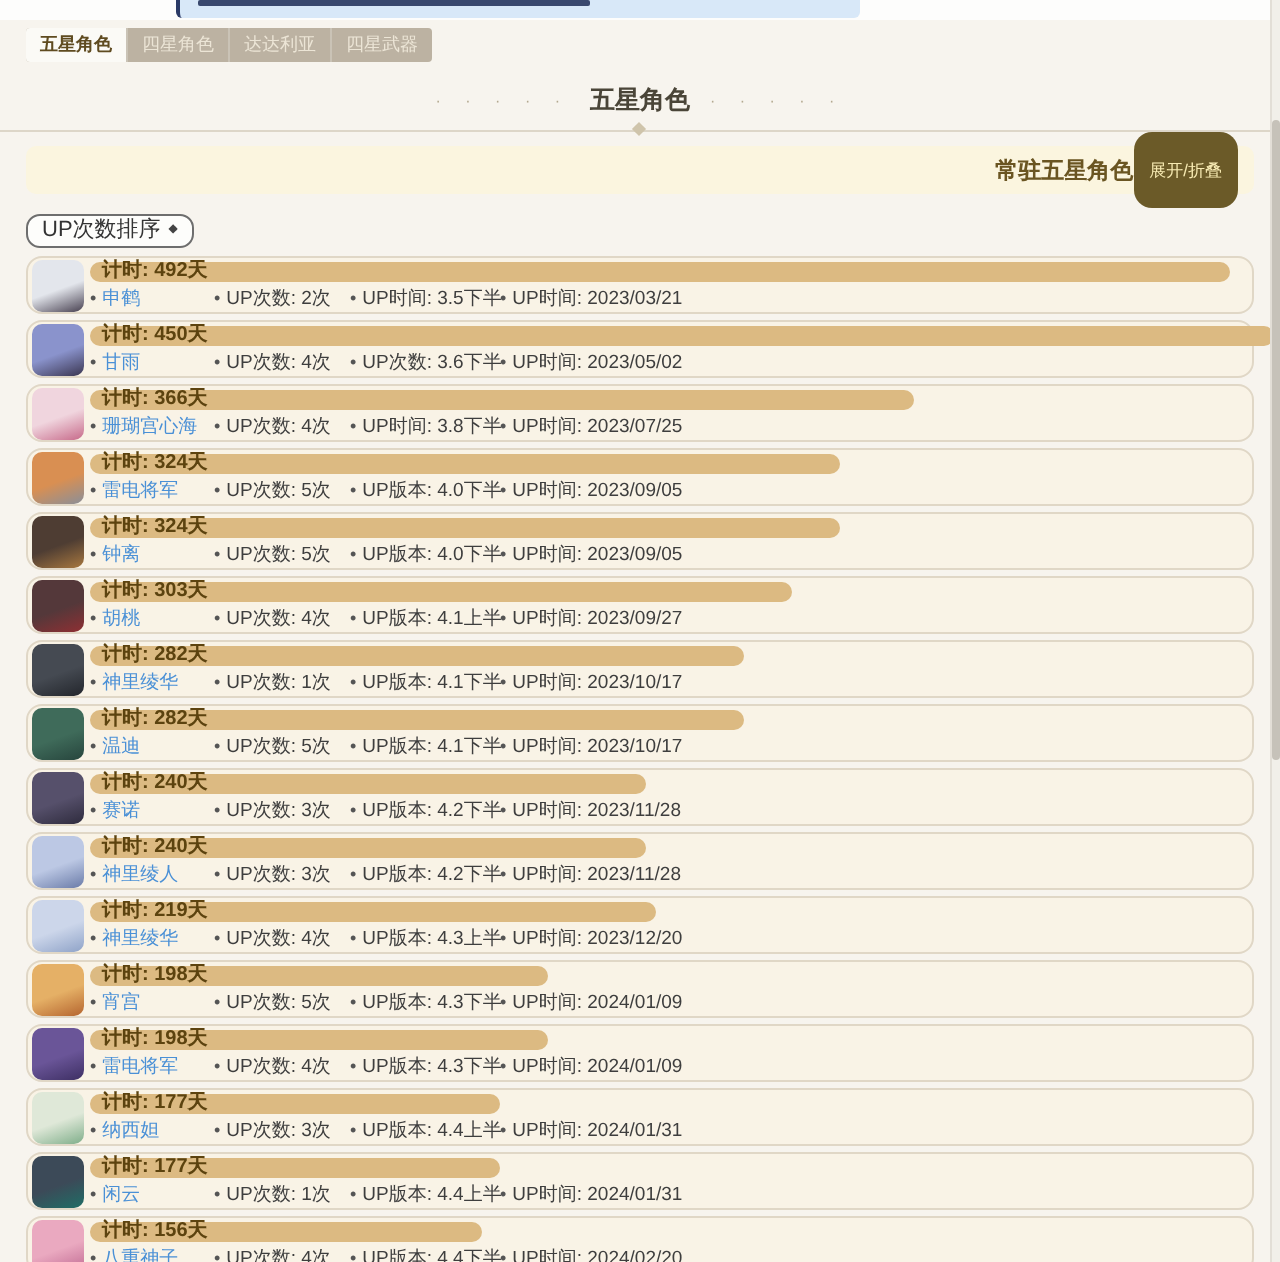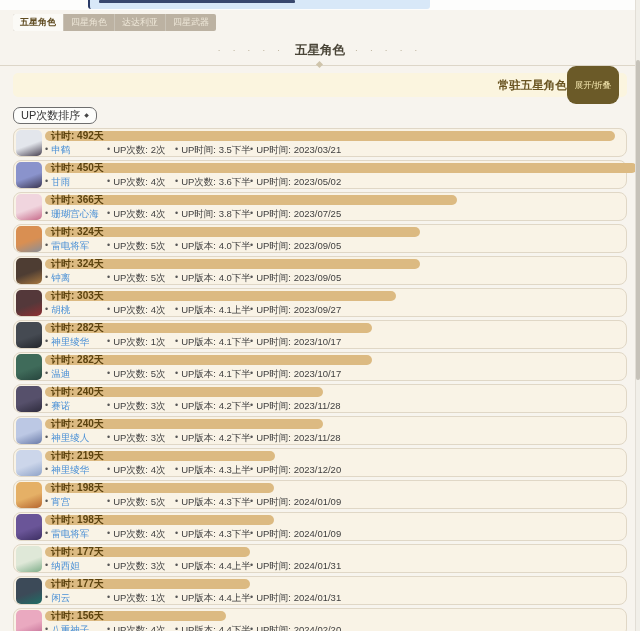--- a/index.html
+++ b/index.html
@@ -408,21 +408,21 @@
             <i class="b">•</i>
             <span class="t">UP时间: 2023/11/28</span>
           </span>
       </div>
     </div>
   </div>
 
   <div class="card">
     <div class="avatar" style="background: linear-gradient(160deg, rgb(204, 214, 234) 55%, rgb(143, 163, 200));"></div>
     <div class="content">
-      <div class="bar" style="width: 230px;">
+      <div class="bar" style="width: 283px;">
         <span class="bar-label">计时: 219天</span>
       </div>
       <div class="details">
         <span class="col name">
             <i class="b">•</i>
             <a class="link">神里绫华</a>
           </span>
         <span class="col count">
             <i class="b">•</i>
             <span class="t">UP次数: 4次</span>
@@ -543,21 +543,21 @@
             <i class="b">•</i>
             <span class="t">UP时间: 2024/01/31</span>
           </span>
       </div>
     </div>
   </div>
 
   <div class="card">
     <div class="avatar" style="background: linear-gradient(160deg, rgb(234, 169, 192) 55%, rgb(192, 106, 146));"></div>
     <div class="content">
-      <div class="bar" style="width: 181px;">
+      <div class="bar" style="width: 196px;">
         <span class="bar-label">计时: 156天</span>
       </div>
       <div class="details">
         <span class="col name">
             <i class="b">•</i>
             <a class="link">八重神子</a>
           </span>
         <span class="col count">
             <i class="b">•</i>
             <span class="t">UP次数: 4次</span>

